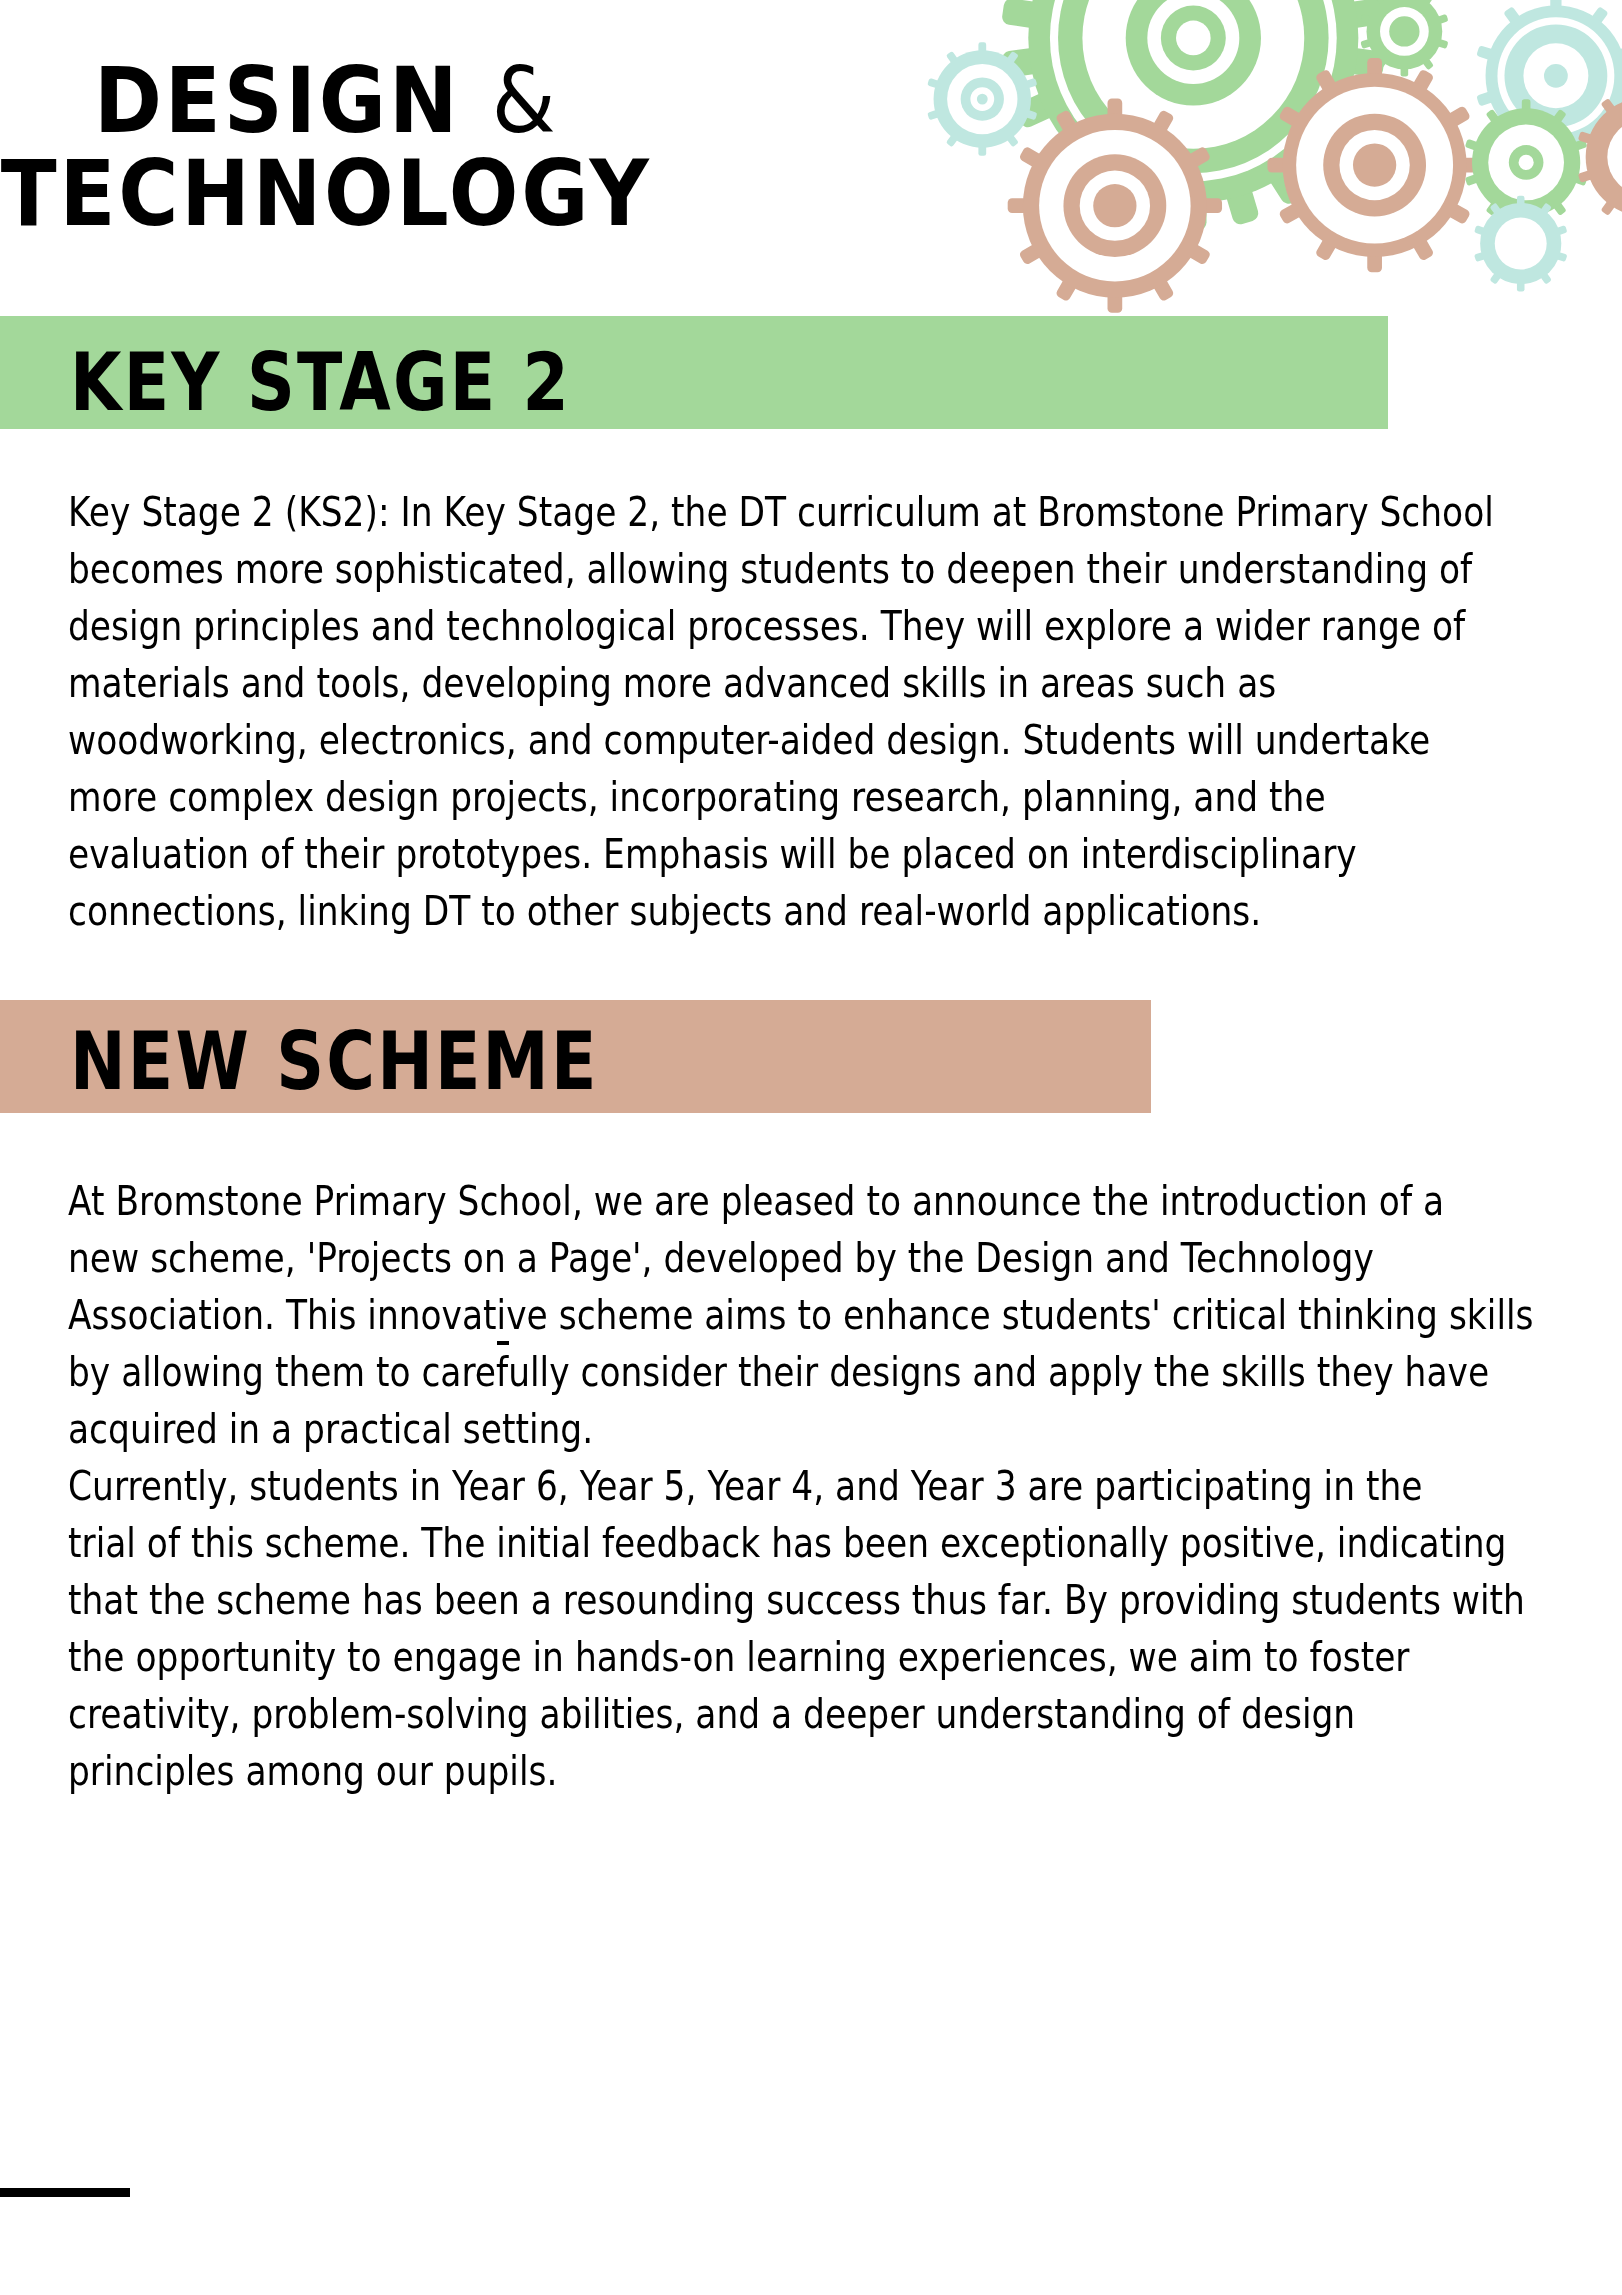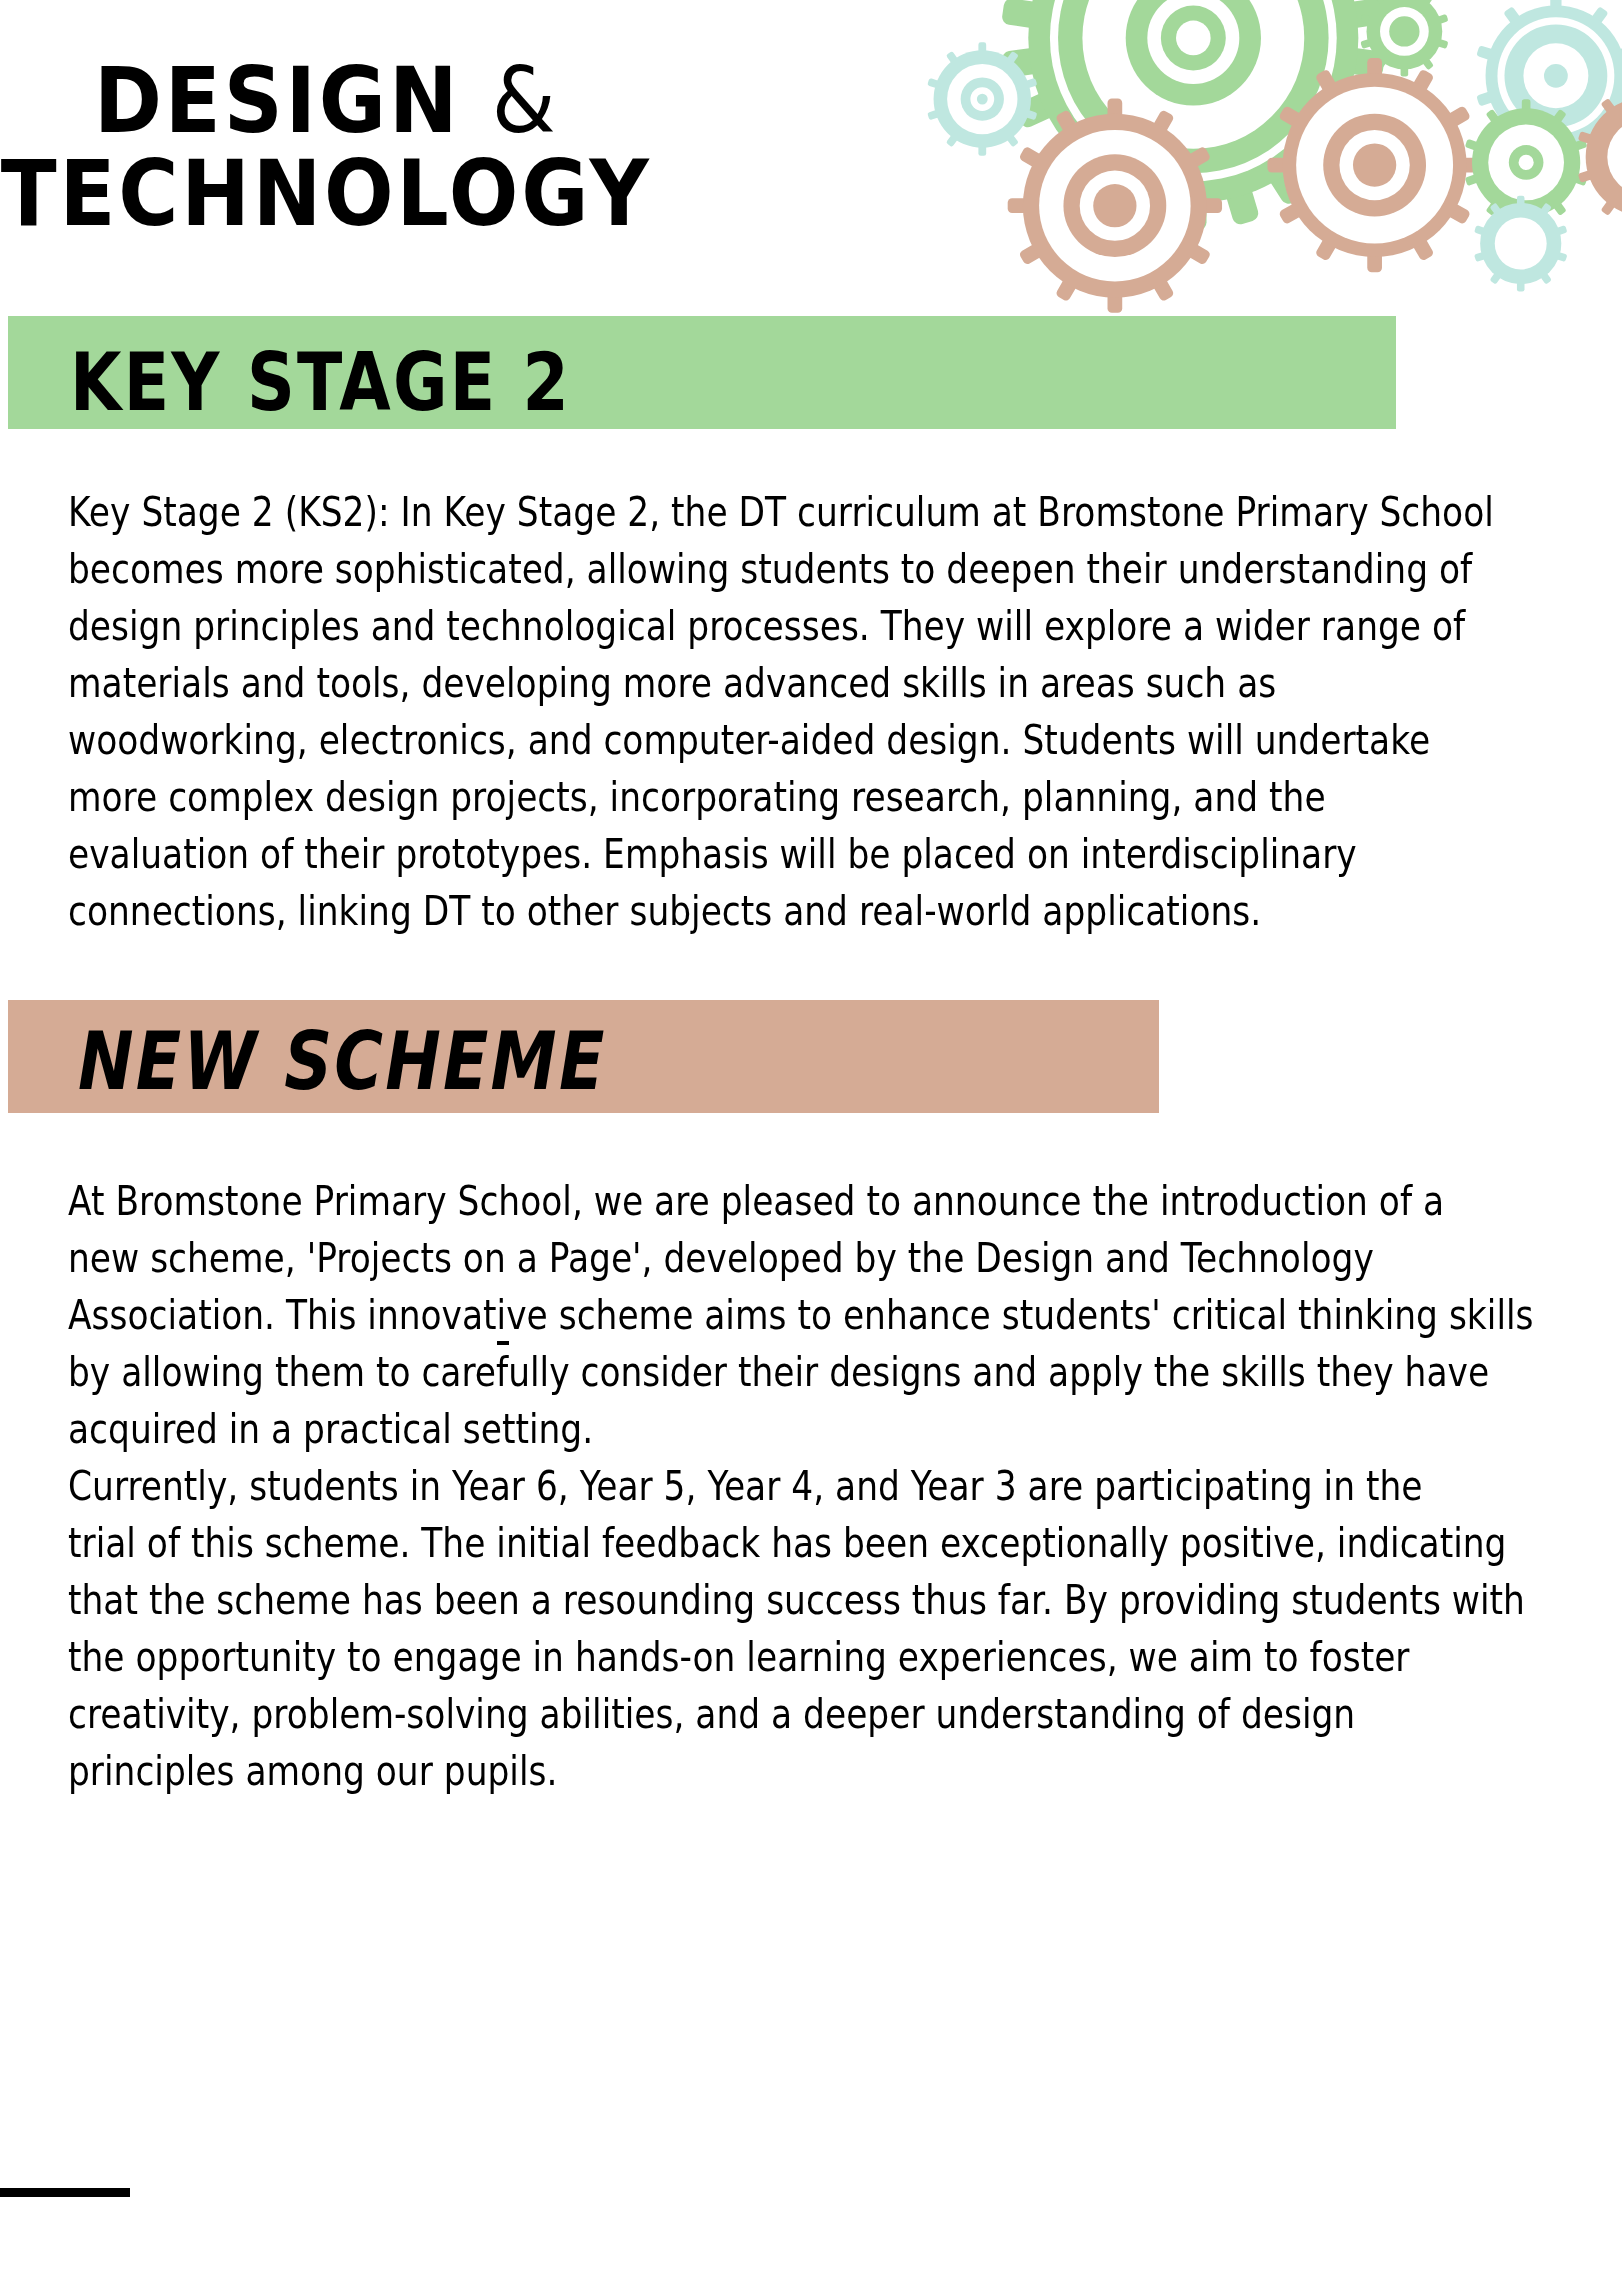--- a/index.html
+++ b/index.html
@@ -6,21 +6,21 @@
   body { width: 1622px; height: 2295px; position: relative; overflow: hidden;
          font-family: "DejaVu Sans", "Liberation Sans", sans-serif; color: #000; }
 
   .title { position: absolute; left: 0; width: 725px; top: 54px; text-align: center;
            font-family: "DejaVu Sans", sans-serif; font-weight: bold; letter-spacing: 3.2px;
            line-height: 93px; font-size: 91px; transform: scaleX(0.9); transform-origin: left top; }
   .title .amp { font-weight: normal; }
 
   .gears { position: absolute; left: 893px; top: 0; width: 730px; height: 433px; }
 
-  .band { position: absolute; left: 8px; font-style: italic; }
+  .band { position: absolute; left: 0; }
   .band-green { top: 316px; width: 1388px; height: 113px; background: #a3d89a; }
   .band-tan { top: 1000px; width: 1151px; height: 113px; background: #d5ab95; }
   .band-label { position: absolute; left: 70px; bottom: 10.8px;
                 font-family: "DejaVu Sans", sans-serif; font-weight: bold;
                 font-size: 81px; line-height: 81px; letter-spacing: 2.7px;
                 transform: scaleX(0.82); transform-origin: left bottom; white-space: nowrap; }
 
   .para { position: absolute; left: 68px; width: 1547px; font-size: 41px; line-height: 57px;
           font-family: "DejaVu Sans", sans-serif; transform: scaleX(0.84); transform-origin: left top;
           width: 1839px; }

